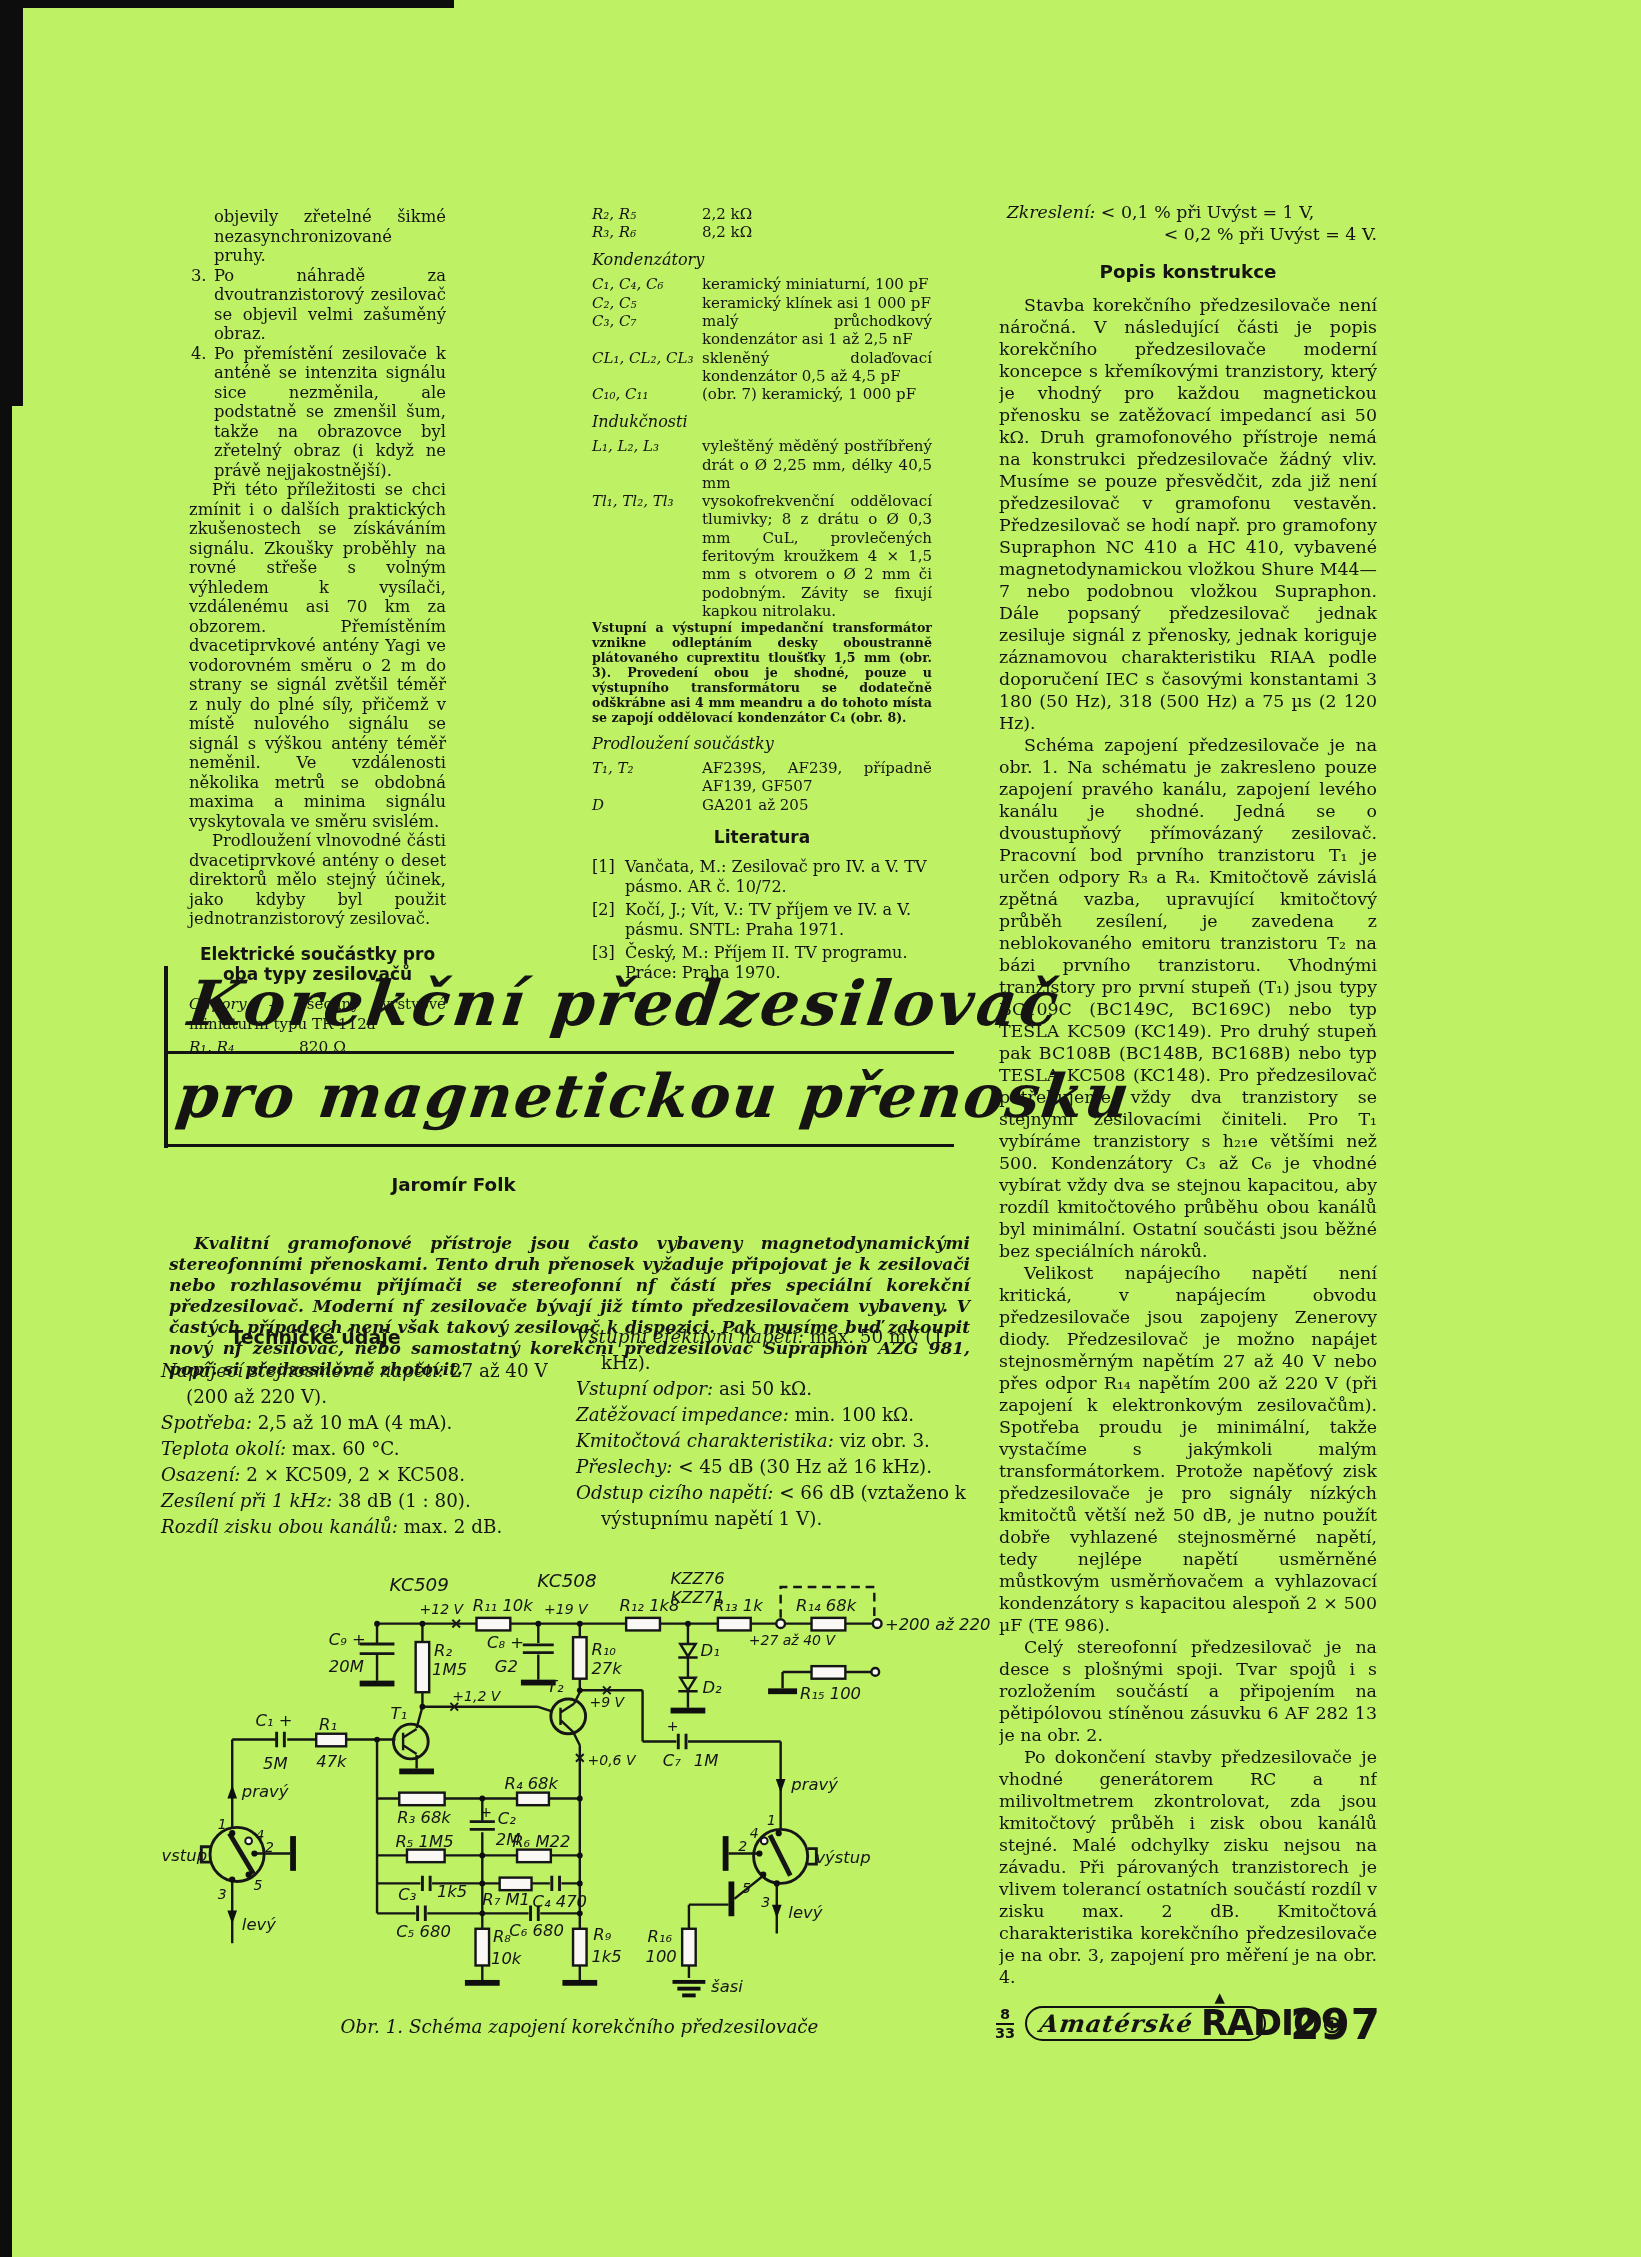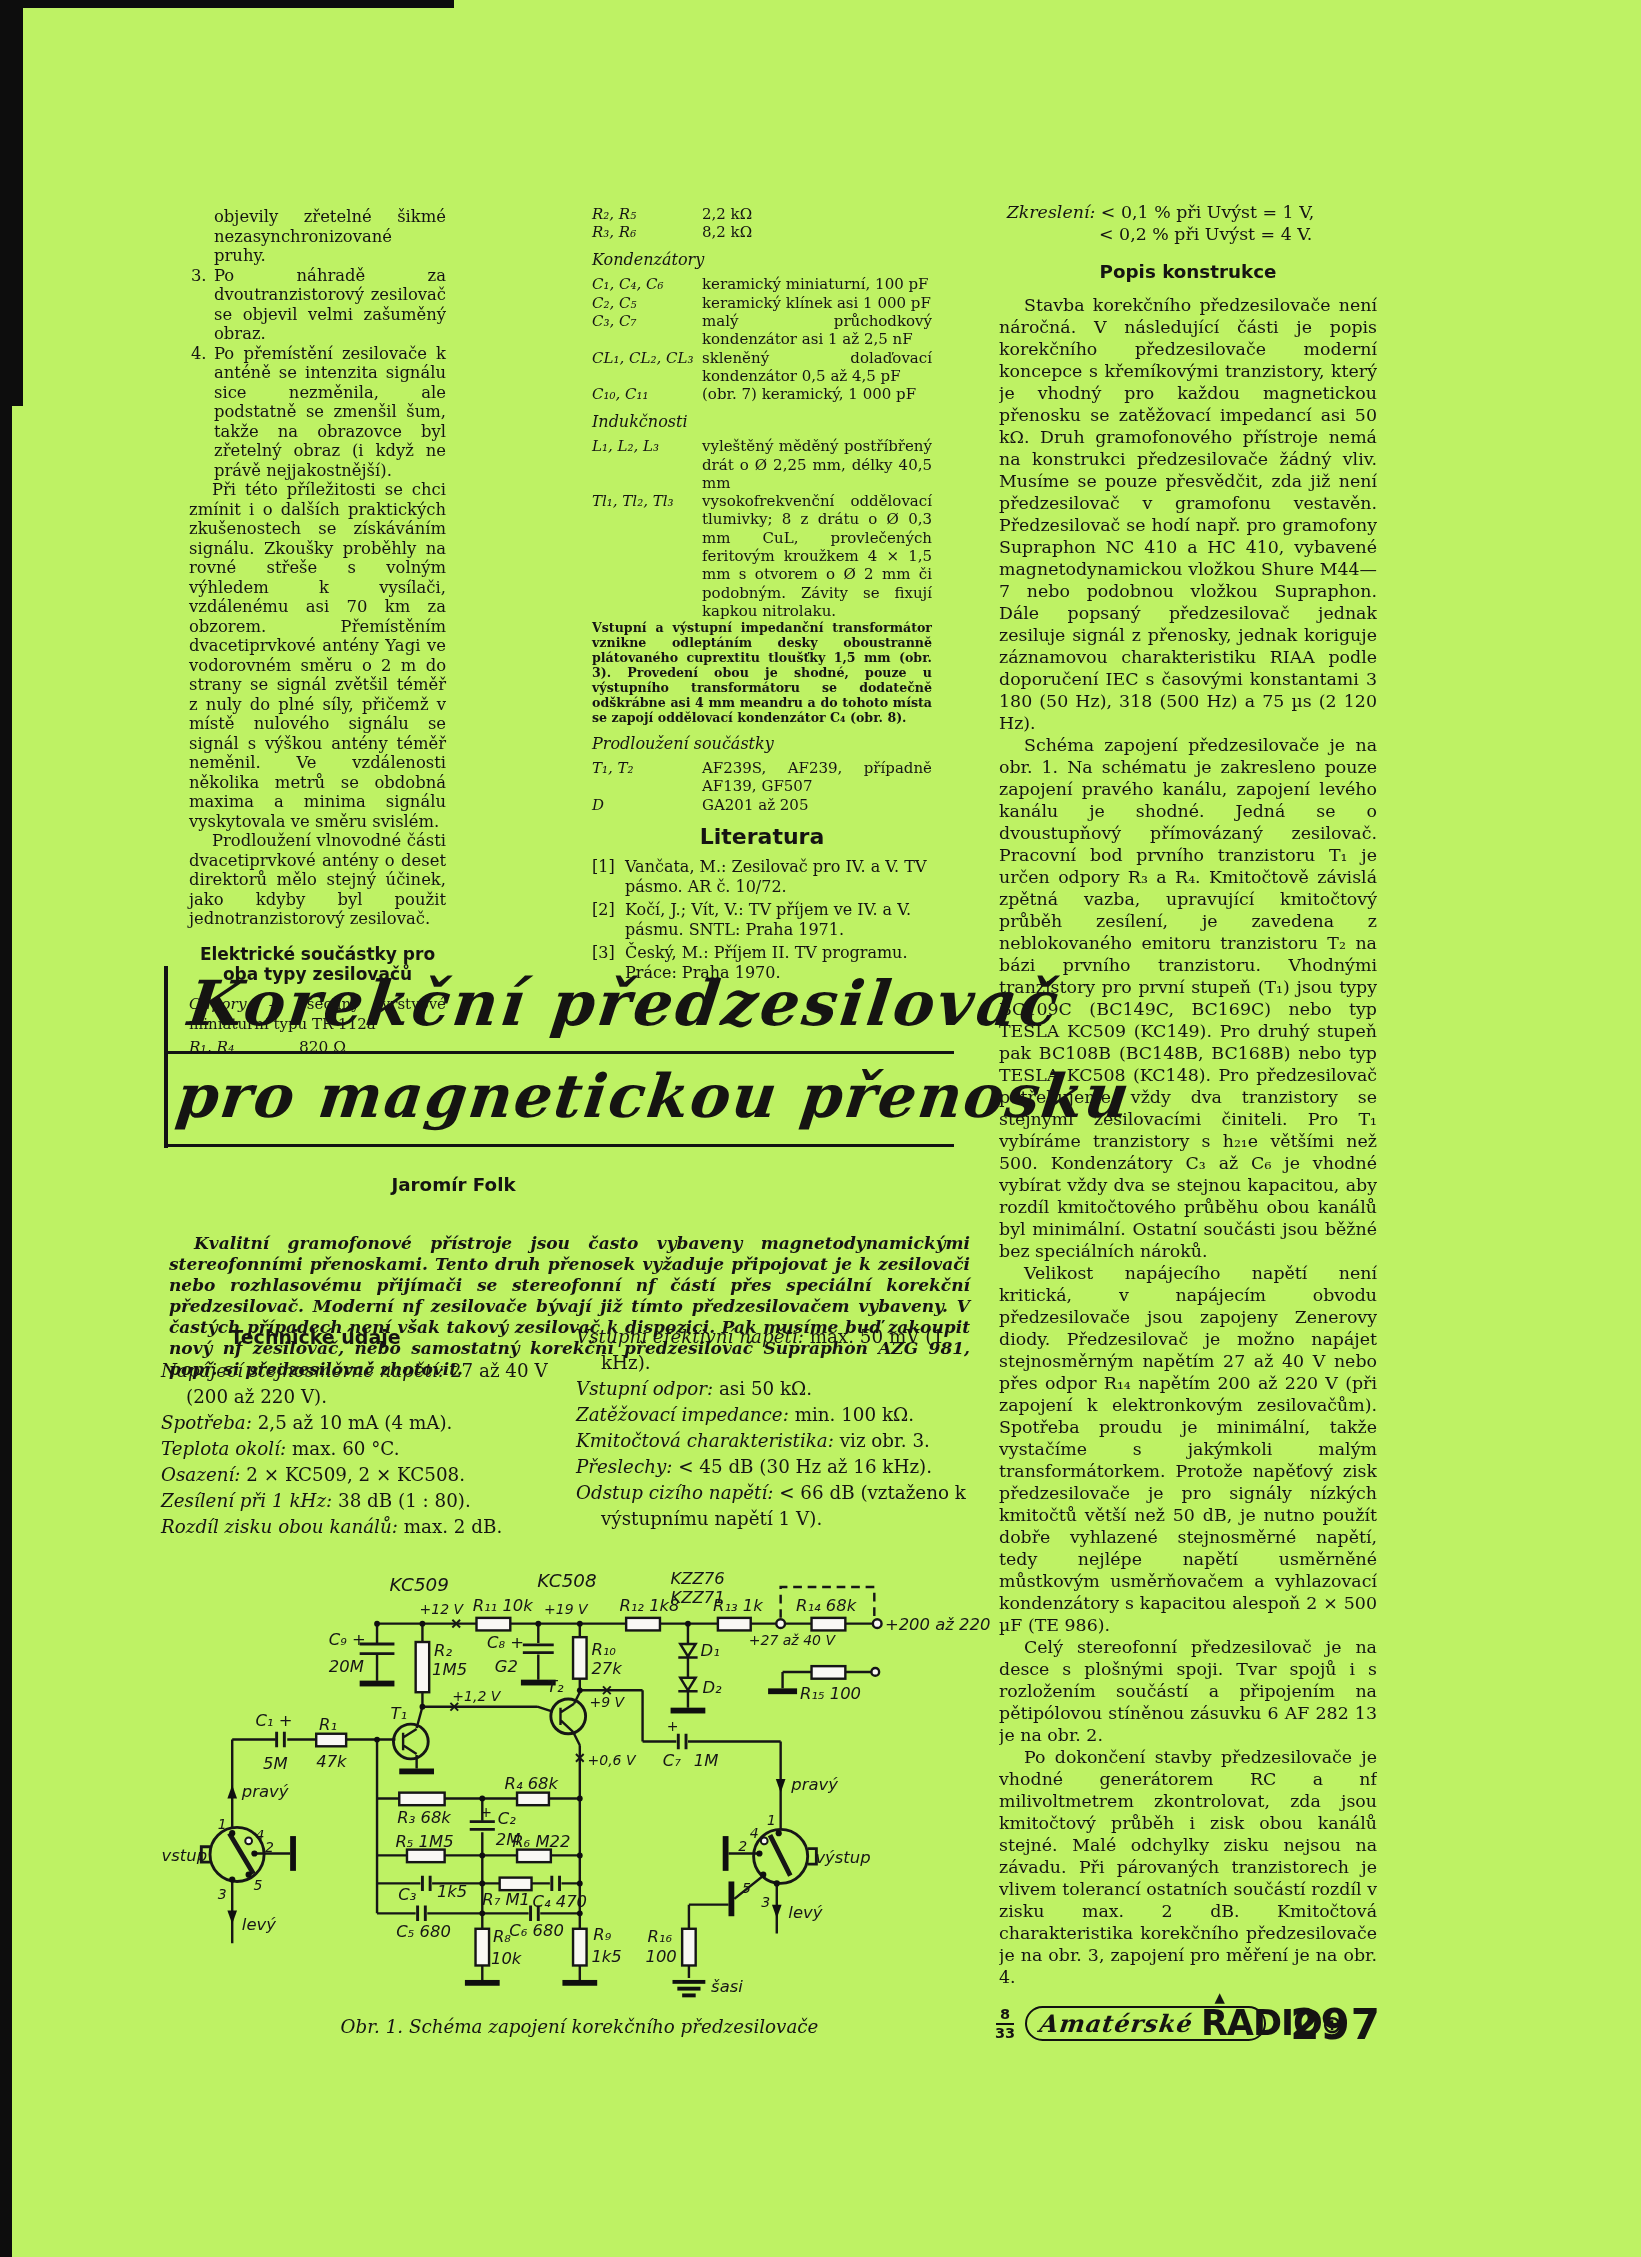--- a/index.html
+++ b/index.html
@@ -18,27 +18,27 @@
   .odpory{margin-top:5.8px;font-size:15px;}
   .odpory i{font-size:15.4px;}
   .kv{display:flex;font-size:15.4px;margin-top:3.9px;}
   .kv .pid{width:110px;font-style:italic;}
   .col2{left:592px;top:205px;width:340px;font-size:15px;line-height:18.3px;text-align:left;}
   .prow{display:flex;align-items:flex-start;}
   .prow .pid{flex:0 0 110px;font-style:italic;}
   .prow .pdesc{flex:1;text-align:justify;}
   .sechead{font-style:italic;font-size:16px;margin:9.7px 0 5.8px;}
   .smallnote{font-size:12.6px;line-height:15px;font-weight:bold;text-align:justify;margin:9.7px 0 3.9px;}
-  .lit{font-size:22px;margin:13.5px 0 9.7px;}
+  .lit{font-size:17px;margin:13.5px 0 9.7px;}
   .ref{position:relative;padding-left:33px;font-size:16px;line-height:20px;margin-bottom:2.9px;}
   .ref .refnum{position:absolute;left:0;}
   .col3{left:999px;top:201px;width:378px;font-size:17.4px;line-height:22px;height:1796px;overflow:hidden;}
   .zk{padding-left:7.7px;text-align:left;}
   .zk .zlab{font-style:italic;}
-  .zk2{padding-left:100px;text-align:left;}
+  .zk2{padding-left:100px;text-align:right;}
   .col3 .hsans{font-size:18.3px;margin:17.4px 0 11.6px;}
   .col3 p.body{text-indent:25px;}
   .titlebar{position:absolute;background:#131313;}
   .script{position:absolute;font-family:"DejaVu Serif",serif;font-style:italic;font-weight:bold;
           transform:skewX(-7deg);white-space:nowrap;}
   .t1{left:189px;top:967px;font-size:62px;letter-spacing:2.9px;}
   .t2{left:177px;top:1061px;font-size:60px;letter-spacing:1.9px;}
   .author{position:absolute;left:357px;top:1174px;width:193px;text-align:center;
           font-family:"DejaVu Sans","Liberation Sans",sans-serif;font-weight:bold;font-size:18.3px;}
   .intro{position:absolute;left:169px;top:1216px;width:801px;font-style:italic;font-weight:bold;

